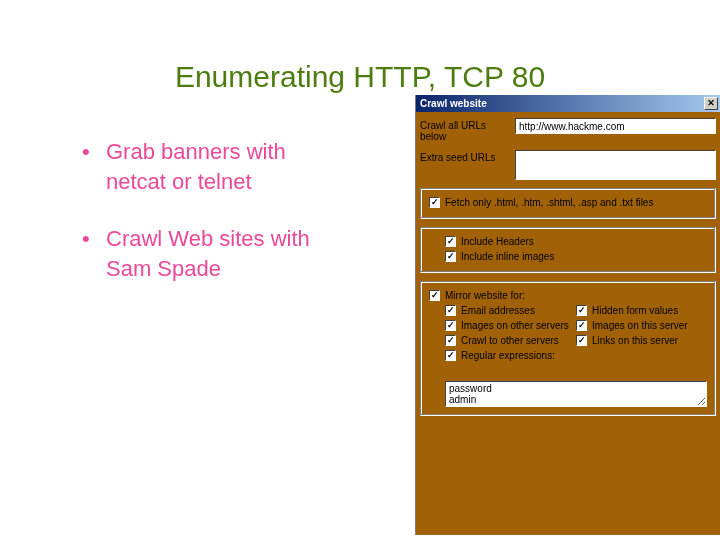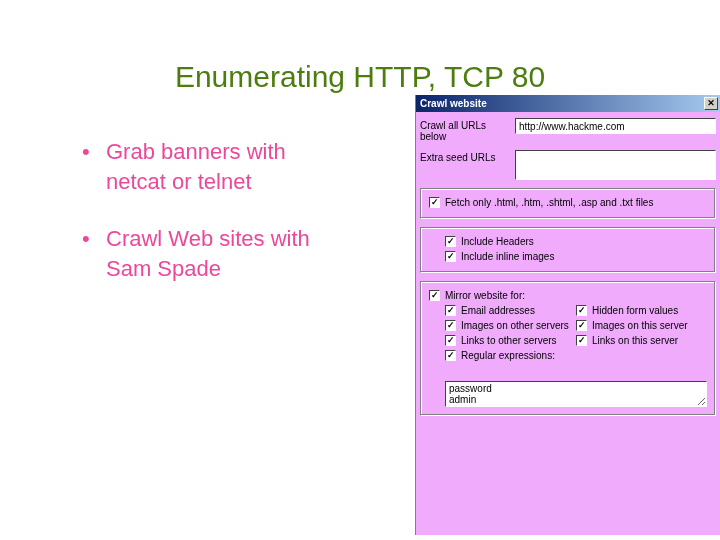--- a/index.html
+++ b/index.html
@@ -43,21 +43,21 @@
     left: 2px;
     top: 0;
     font-size: 22px;
   }
   .dialog {
     position: absolute;
     right: 0;
     top: 95px;
     width: 305px;
     height: 440px;
-    background: #f0abfc;
+    background: #a16207;
     border-left: 1px solid #808080;
     font-family: Tahoma, Arial, sans-serif;
     font-size: 10px;
     color: #000;
   }
   .titlebar {
     height: 17px;
     background: linear-gradient(to right, #0a246a, #a6caf0);
     color: #fff;
     display: flex;
@@ -277,21 +277,21 @@
         <div class="checkbox-row">
           <div class="cb checked"></div>
           <span>Images on other servers</span>
         </div>
         <div class="checkbox-row">
           <div class="cb checked"></div>
           <span>Images on this server</span>
         </div>
         <div class="checkbox-row">
           <div class="cb checked"></div>
-          <span>Links to other servers</span>
+          <span>Crawl to other servers</span>
         </div>
         <div class="checkbox-row">
           <div class="cb checked"></div>
           <span>Links on this server</span>
         </div>
       </div>
       <div class="checkbox-row indent">
         <div class="cb checked"></div>
         <span>Regular expressions:</span>
       </div>

